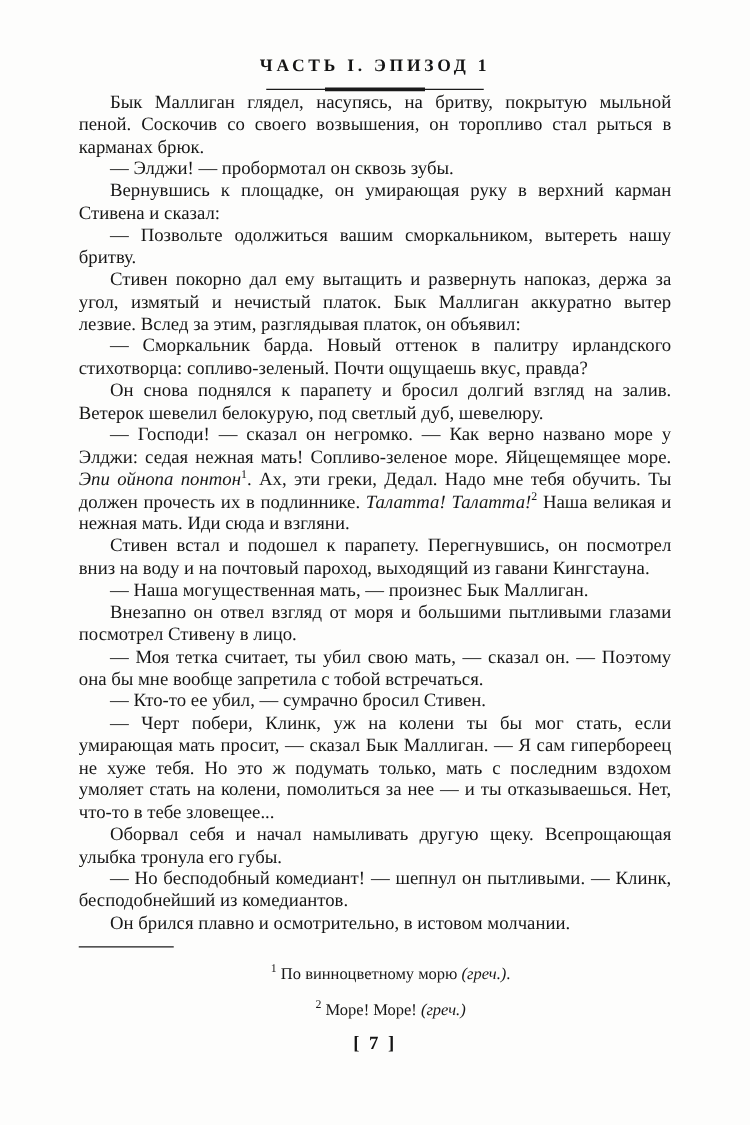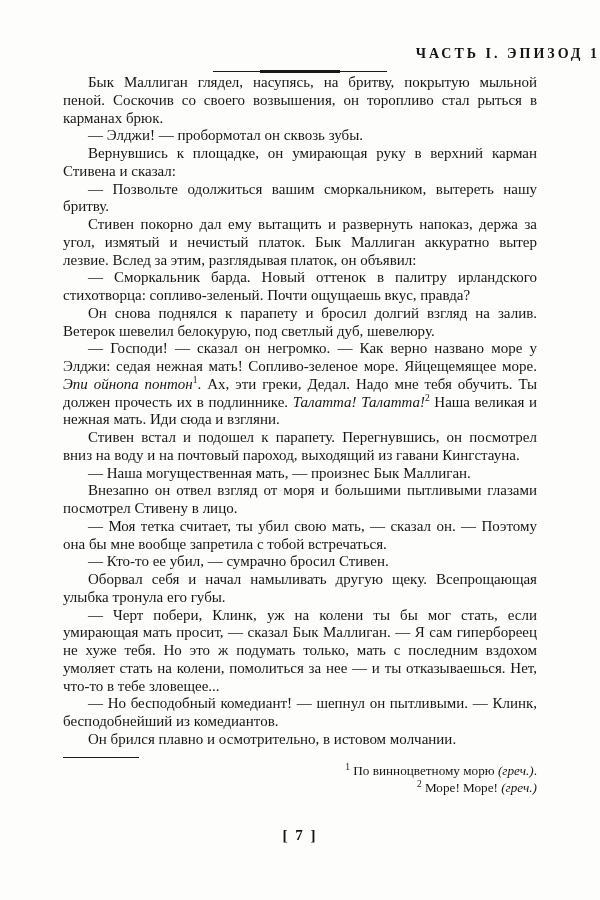--- a/index.html
+++ b/index.html
@@ -14,21 +14,21 @@
     background: #fdfdfc;
     color: #161616;
     font-family: "Liberation Serif", "DejaVu Serif", serif;
     overflow: hidden;
   }
   .heading {
     position: absolute;
     top: 46px;
     left: 0;
     width: 100%;
-    text-align: right;
+    text-align: center;
     font-weight: bold;
     font-size: 14px;
     letter-spacing: 3px;
     color: #141414;
   }
   .divider {
     position: absolute;
     top: 70px;
     left: 213px;
     width: 174px;
@@ -76,26 +76,26 @@
     vertical-align: super;
     font-style: normal;
   }
   .footnote-sep {
     width: 76px;
     height: 0;
     border-top: 1.5px solid #1b1b1b;
     margin: 8px 0 4px 0;
   }
   .footnotes p.footnote {
-    margin: 0;
+    margin: 12px;
     padding: 0;
     text-indent: 25px;
     font-size: 13.2px;
     line-height: 17.5px;
-    text-align: right;
+    text-align: center;
     font-family: Liberation Serif, serif;
   }
   .page-number {
     position: absolute;
     top: 827px;
     left: 0;
     width: 100%;
     text-align: center;
     font-weight: bold;
     font-size: 15px;
@@ -122,22 +122,22 @@
     <p class="para">— Позвольте одолжиться вашим сморкальником, вытереть нашу бритву.</p>
     <p class="para">Стивен покорно дал ему вытащить и развернуть напоказ, держа за угол, измятый и нечистый платок. Бык Маллиган аккуратно вытер лезвие. Вслед за этим, разглядывая платок, он объявил:</p>
     <p class="para">— Сморкальник барда. Новый оттенок в палитру ирландского стихотворца: сопливо-зеленый. Почти ощущаешь вкус, правда?</p>
     <p class="para">Он снова поднялся к парапету и бросил долгий взгляд на залив. Ветерок шевелил белокурую, под светлый дуб, шевелюру.</p>
     <p class="para"><span>— Господи! — сказал он негромко. — Как верно названо море у Элджи: седая нежная мать! Сопливо-зеленое море. Яйцещемящее море. </span><i>Эпи ойнопа понтон</i><sup class="fn-ref">1</sup><span>. Ах, эти греки, Дедал. Надо мне тебя обучить. Ты должен прочесть их в подлиннике. </span><i>Талатта! Талатта!</i><sup class="fn-ref">2</sup><span> Наша великая и нежная мать. Иди сюда и взгляни.</span></p>
     <p class="para">Стивен встал и подошел к парапету. Перегнувшись, он посмотрел вниз на воду и на почтовый пароход, выходящий из гавани Кингстауна.</p>
     <p class="para">— Наша могущественная мать, — произнес Бык Маллиган.</p>
     <p class="para">Внезапно он отвел взгляд от моря и большими пытливыми глазами посмотрел Стивену в лицо.</p>
     <p class="para">— Моя тетка считает, ты убил свою мать, — сказал он. — Поэтому она бы мне вообще запретила с тобой встречаться.</p>
     <p class="para">— Кто-то ее убил, — сумрачно бросил Стивен.</p>
+    <p class="para">— Черт побери, Клинк, уж на колени ты бы мог стать, если умирающая мать просит, — сказал Бык Маллиган. — Я сам гипербореец не хуже тебя. Но это ж подумать только, мать с последним вздохом умоляет стать на колени, помолиться за нее — и ты отказываешься. Нет, что-то в тебе зловещее...</p>
     <p class="para">Оборвал себя и начал намыливать другую щеку. Всепрощающая улыбка тронула его губы.</p>
-    <p class="para">— Черт побери, Клинк, уж на колени ты бы мог стать, если умирающая мать просит, — сказал Бык Маллиган. — Я сам гипербореец не хуже тебя. Но это ж подумать только, мать с последним вздохом умоляет стать на колени, помолиться за нее — и ты отказываешься. Нет, что-то в тебе зловещее...</p>
     <p class="para">— Но бесподобный комедиант! — шепнул он пытливыми. — Клинк, бесподобнейший из комедиантов.</p>
     <p class="para">Он брился плавно и осмотрительно, в истовом молчании.</p>
 
     <div class="footnote-sep"></div>
 
     <div class="footnotes">
       <p class="footnote"><sup class="fn-marker">1</sup> <span>По винноцветному морю </span><i>(греч.)</i><span>.</span></p>
       <p class="footnote"><sup class="fn-marker">2</sup> <span>Море! Море! </span><i>(греч.)</i></p>
     </div>
   </div>

